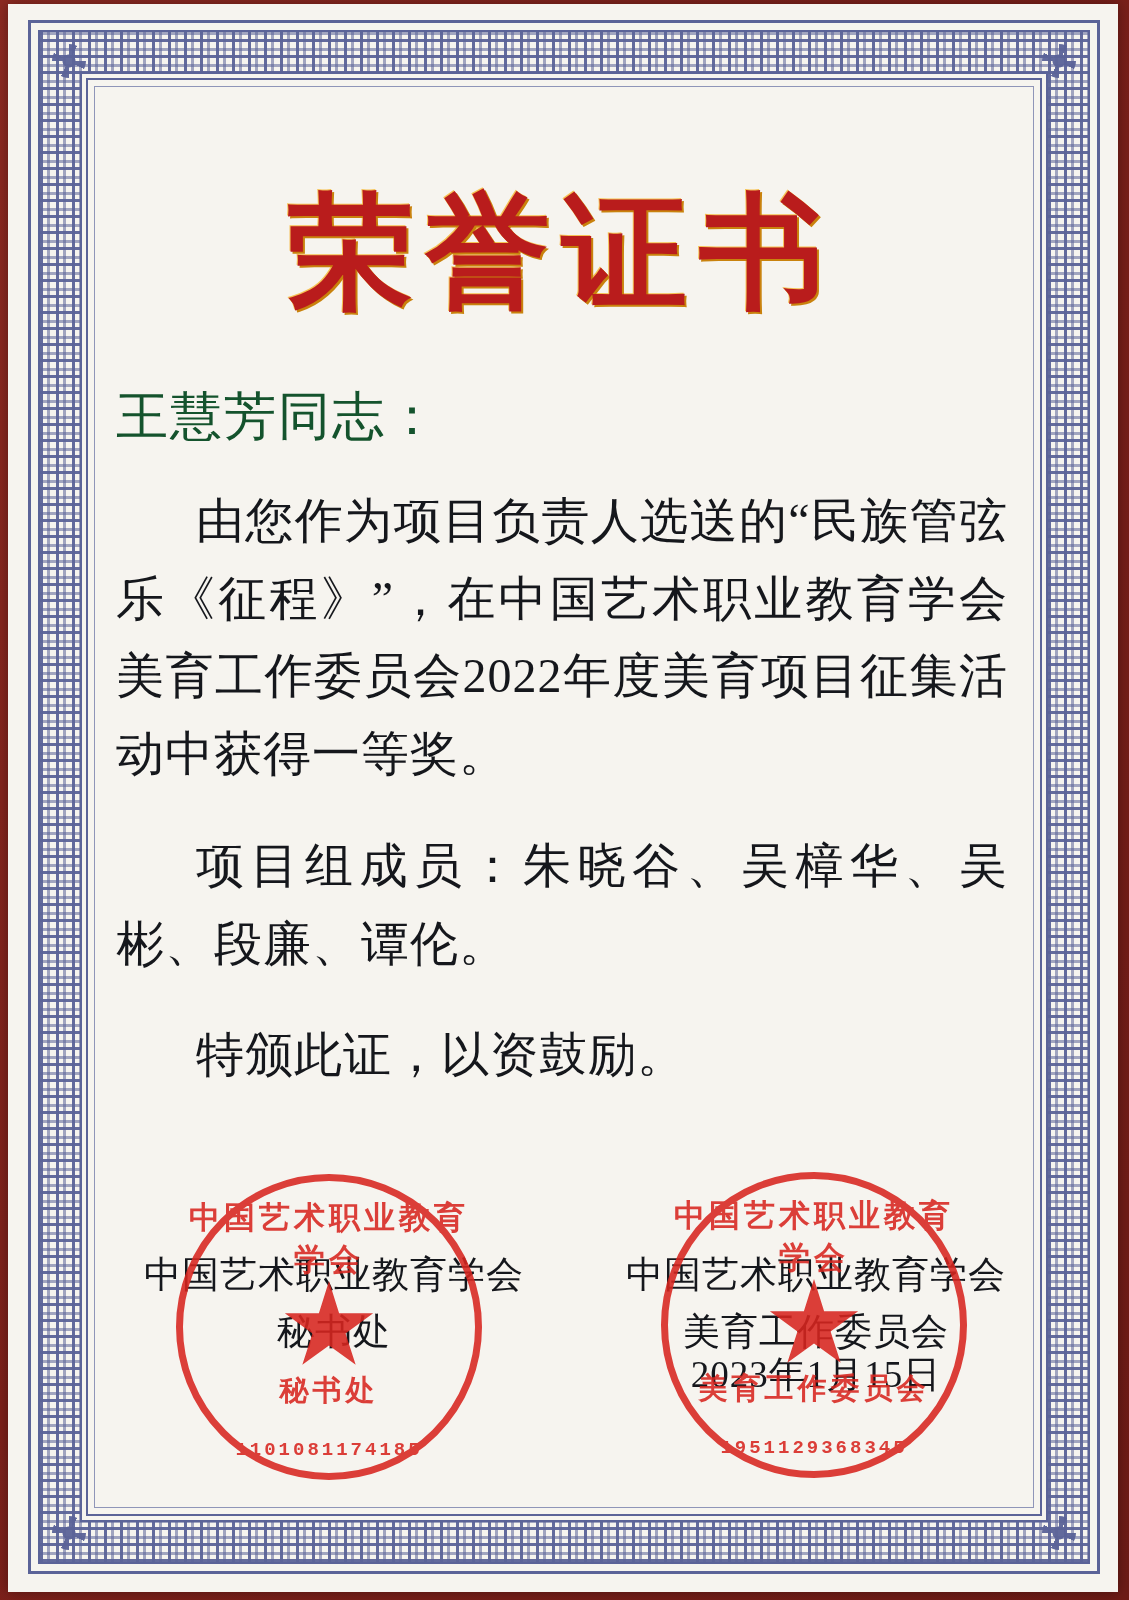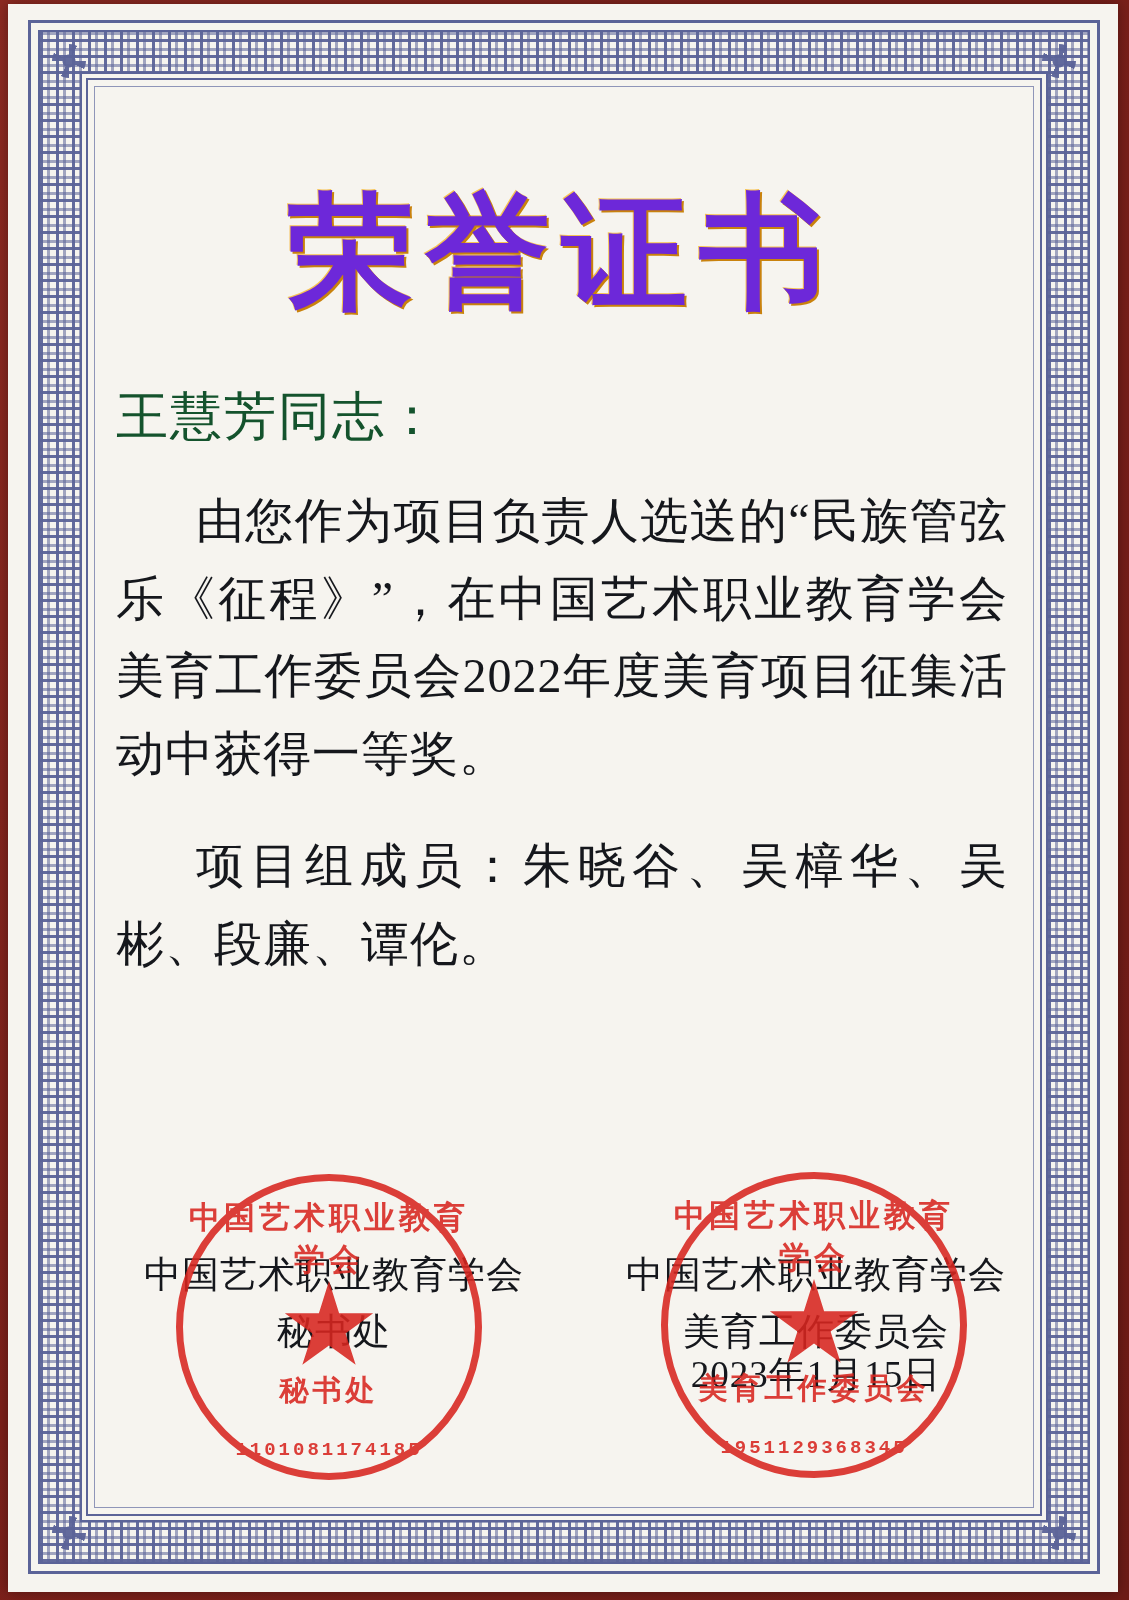--- a/index.html
+++ b/index.html
@@ -111,21 +111,21 @@
     height: 1300px;
   }
 
   .title {
     text-align: center;
     font-family: "Liberation Serif", serif;
     font-weight: bold;
     font-size: 125px;
     letter-spacing: 12px;
     line-height: 1.15;
-    color: #6d28d9;
+    color: #b91c1c;
     text-shadow:
        2px 2px 0 #c9820d,
       -1px -1px 0 #f6c254;
     margin-top: 28px;
   }
 
   .salutation {
     margin-top: 56px;
     font-size: 52px;
     color: #14532d;
@@ -241,20 +241,21 @@
     <div class="content">
 
       <div class="title">荣誉证书</div>
 
       <div class="salutation">王慧芳同志：</div>
 
       <div class="para">由您作为项目负责人选送的“民族管弦乐《征程》”，在中国艺术职业教育学会美育工作委员会2022年度美育项目征集活动中获得一等奖。</div>
 
       <div class="para tight">项目组成员：朱晓谷、吴樟华、吴彬、段廉、谭伦。</div>
 
+      <div class="para tight">特颁此证，以资鼓励。</div>
 
       <div class="seal-area">
 
         <div class="org-block org-left">
           <div>中国艺术职业教育学会</div>
           <div>秘书处</div>
         </div>
 
         <div class="org-block org-right">
           <div>中国艺术职业教育学会</div>

